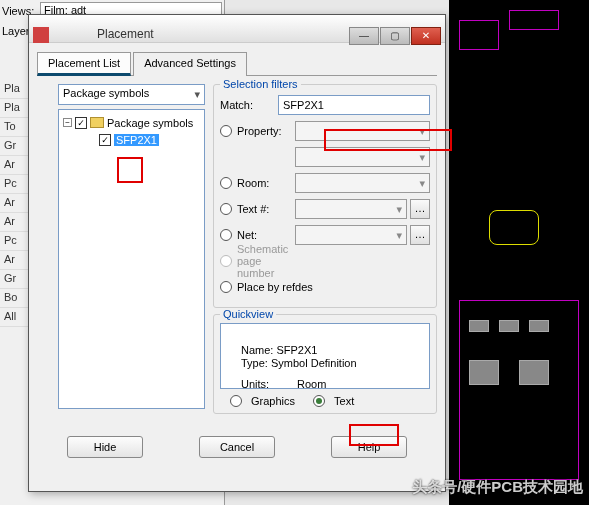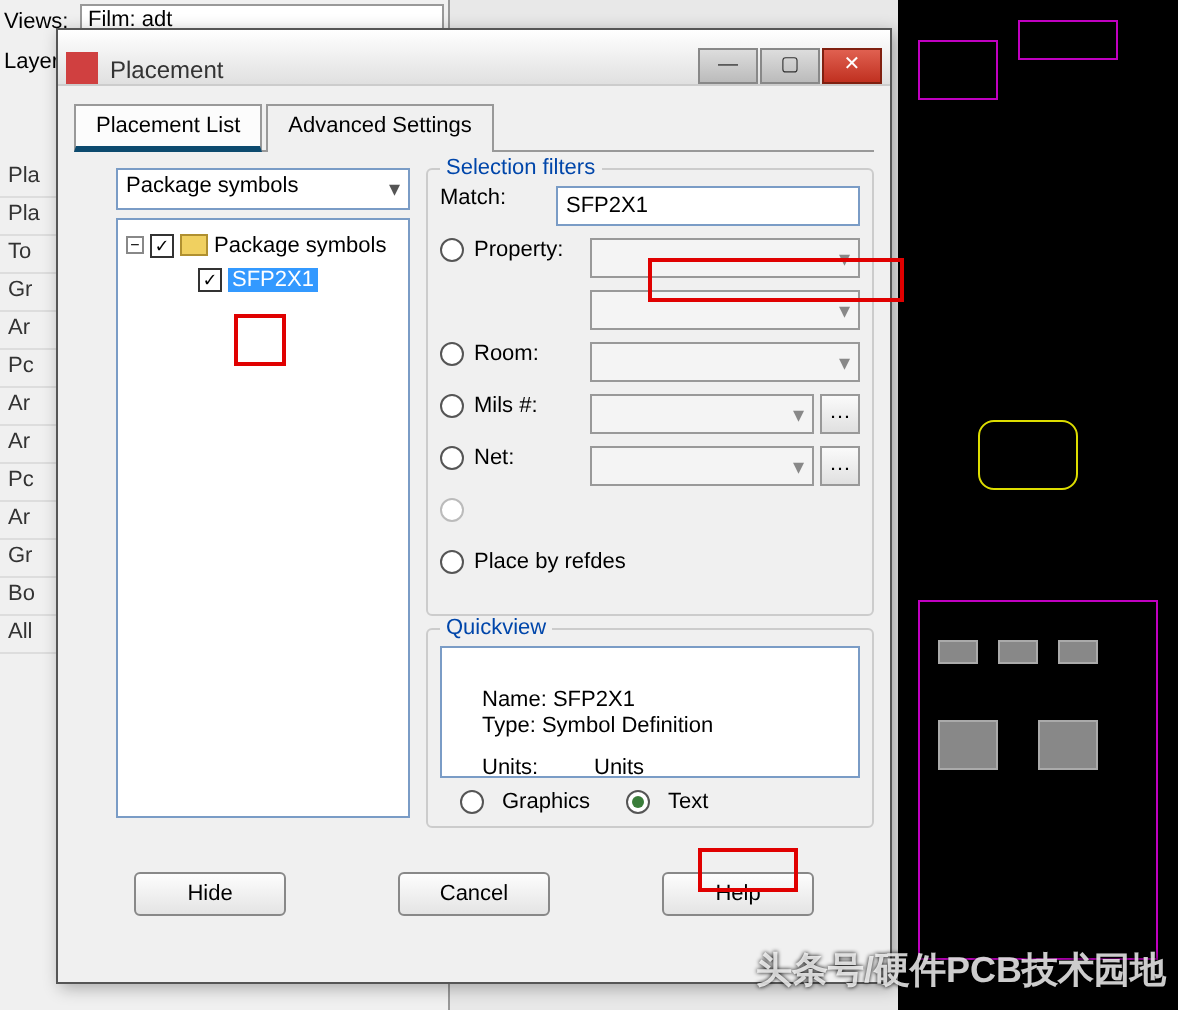--- a/index.html
+++ b/index.html
@@ -14,21 +14,21 @@
 .bg-item { height: 19px; padding: 2px 4px; color: #333; border-bottom: 1px solid #ddd; }
 
 
 .pcb { position: absolute; right: 0; top: 0; width: 140px; height: 505px; background: #000; }
 .pcb-trace { position: absolute; border: 1px solid #c000c0; }
 .pcb-pad { position: absolute; background: #888; border: 1px solid #aaa; }
 .pcb-yellow { position: absolute; border: 1px solid #dddd00; }
 
 
 .dialog { position: absolute; left: 28px; top: 14px; width: 418px; height: 478px; background: #f0f0f0; border: 1px solid #555; box-shadow: 2px 2px 8px rgba(0,0,0,0.3); }
-.titlebar { height: 28px; background: linear-gradient(#fff, #e0e0e0); display: flex; align-items: flex-end; padding: 0 4px; border-bottom: 1px solid #ccc; }
+.titlebar { height: 28px; background: linear-gradient(#fff, #e0e0e0); display: flex; align-items: flex-start; padding: 12px 4px; border-bottom: 1px solid #ccc; gap: 42px; }
 .titlebar-icon { width: 16px; height: 16px; background: #d04040; margin-right: 6px; }
 .titlebar-text { flex: 1; color: #333; font-size: 12px; }
 .win-btns { display: flex; }
 .win-btn { width: 30px; height: 18px; background: linear-gradient(#ddd,#bbb); border: 1px solid #888; margin-left: 1px; text-align: center; line-height: 16px; font-size: 10px; color: #333; }
 .win-btn.close { background: linear-gradient(#e06050,#c03020); color: #fff; border-color: #802010; }
 
 
 .tabs { margin: 8px 8px 0 8px; display: flex; border-bottom: 1px solid #999; }
 .tab { padding: 4px 10px; background: #f0f0f0; border: 1px solid #999; border-bottom: none; margin-right: 2px; position: relative; top: 1px; }
 .tab.active { background: #fcfcfc; border-bottom: 3px solid #0c4a6e; }
@@ -48,40 +48,40 @@
 .tree-folder { width: 14px; height: 11px; background: #f0d060; border: 1px solid #b09030; margin-right: 3px; }
 .tree-label { white-space: nowrap; }
 .tree-label.selected { background: #3399ff; color: #fff; padding: 0 2px; }
 .tree-indent { width: 18px; }
 
 .red-box { border: 2px solid #e00000; position: absolute; pointer-events: none; }
 
 
 .group { border: 1px solid #ccc; border-radius: 3px; padding: 8px 6px 6px; margin-bottom: 6px; position: relative; }
 .group-title { position: absolute; top: -7px; left: 6px; background: #f0f0f0; padding: 0 3px; color: #0046aa; }
-.filter-row { display: flex; height: 24px; margin-bottom: 2px; }
+.filter-row { display: flex; align-items: center; height: 24px; margin-bottom: 2px; }
 .radio { width: 12px; height: 12px; border: 1px solid #555; border-radius: 50%; margin-right: 5px; background: #fff; display: flex; align-items: center; justify-content: center; }
 .radio.checked::after { content: ""; width: 6px; height: 6px; background: #3a7d3a; border-radius: 50%; }
 .radio.disabled { border-color: #bbb; }
 .filter-label { width: 58px; }
 .filter-label.disabled { color: #999; }
 .filter-input { flex: 1; height: 20px; background: #fff; border: 1px solid #7a9cc6; padding: 2px 4px; }
 .filter-combo { flex: 1; height: 20px; background: #f4f4f4; border: 1px solid #999; position: relative; }
 .filter-combo::after { content: "▾"; position: absolute; right: 4px; top: 3px; color: #888; }
 .more-btn { width: 20px; height: 20px; margin-left: 3px; background: linear-gradient(#fafafa,#e0e0e0); border: 1px solid #999; text-align: center; line-height: 16px; }
 
 .quickview-box { width: 100%; height: 66px; background: #fff; border: 1px solid #7a9cc6; padding: 20px; font-size: 11px; line-height: 13px; }
 .qv-radios { display: flex; gap: 18px; margin-top: 6px; padding-left: 10px; }
 
 
 .btn-row { display: flex; justify-content: space-around; padding: 8px 10px; }
 .btn { width: 76px; height: 22px; background: linear-gradient(#fdfdfd,#e4e4e4); border: 1px solid #888; border-radius: 3px; text-align: center; line-height: 20px; }
 .btn.default { border: 1px solid #3a7dd0; box-shadow: 0 0 2px #6ab0ff; }
 
-.watermark { position: absolute; right: 6px; bottom: 8px; color: rgba(255,255,255,0.8); font-size: 18px; font-weight: bold; text-shadow: 0 0 2px #000; }
+.watermark { position: absolute; right: 6px; bottom: 8px; color: rgba(255,255,255,0.8); font-size: 15px; font-weight: bold; text-shadow: 0 0 2px #000; }
 </style>
 </head>
 <body>
 
 <div class="bg-panel">
   <div class="bg-row">
     <span class="bg-label">Views:</span>
     <div class="bg-select">Film: adt</div>
   </div>
   <div class="bg-row">
@@ -169,46 +169,47 @@
             <span class="filter-label"></span>
           <div class="filter-combo"></div>
         </div>
         <div class="filter-row">
           <span class="radio"></span>
           <span class="filter-label">Room:</span>
           <div class="filter-combo"></div>
         </div>
         <div class="filter-row">
           <span class="radio"></span>
-          <span class="filter-label">Mils #:</span>
+          <span class="filter-label">Text #:</span>
           <div class="filter-combo"></div>
           <div class="more-btn">…</div>
         </div>
         <div class="filter-row">
           <span class="radio"></span>
           <span class="filter-label">Net:</span>
           <div class="filter-combo"></div>
           <div class="more-btn">…</div>
         </div>
         <div class="filter-row">
           <span class="radio disabled"></span>
+          <span class="filter-label disabled">Schematic page number</span>
         </div>
         <div class="filter-row">
           <span class="radio"></span>
           <span class="filter-label" style="width:auto">Place by refdes</span>
         </div>
       </div>
 
       <div class="group">
         <span class="group-title">Quickview</span>
         <div class="quickview-box">
           <div><span>Name:</span> <span>SFP2X1</span></div>
           <div><span>Type:</span> <span>Symbol Definition</span></div>
           <div style="height:8px"></div>
-          <div><span style="display:inline-block;width:56px">Units:</span><span>Units</span></div>
+          <div><span style="display:inline-block;width:56px">Units:</span><span>Room</span></div>
         </div>
         <div class="qv-radios">
           <label style="display:flex;align-items:flex-end;gap:4px">
               <span class="radio"></span>
               <span>Graphics</span>
             </label>
           <label style="display:flex;align-items:flex-start;gap:4px">
               <span class="radio checked"></span>
               <span>Text</span>
             </label>

